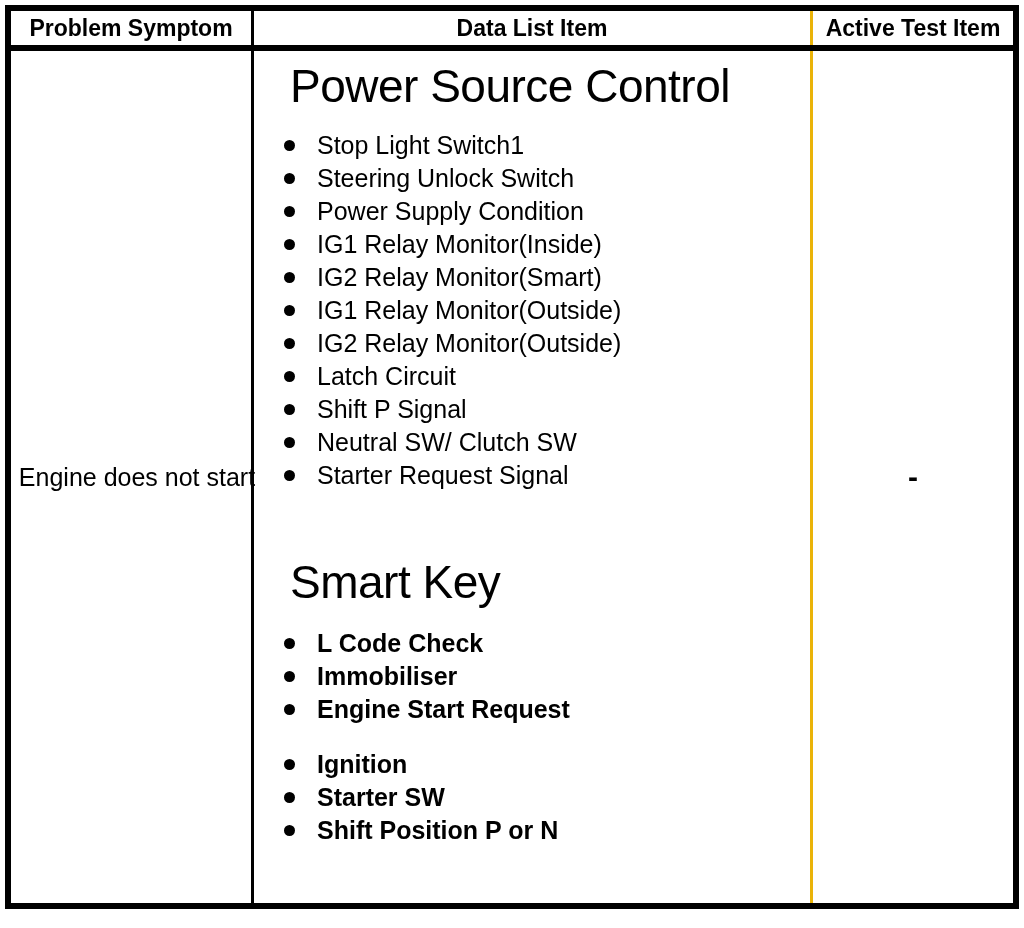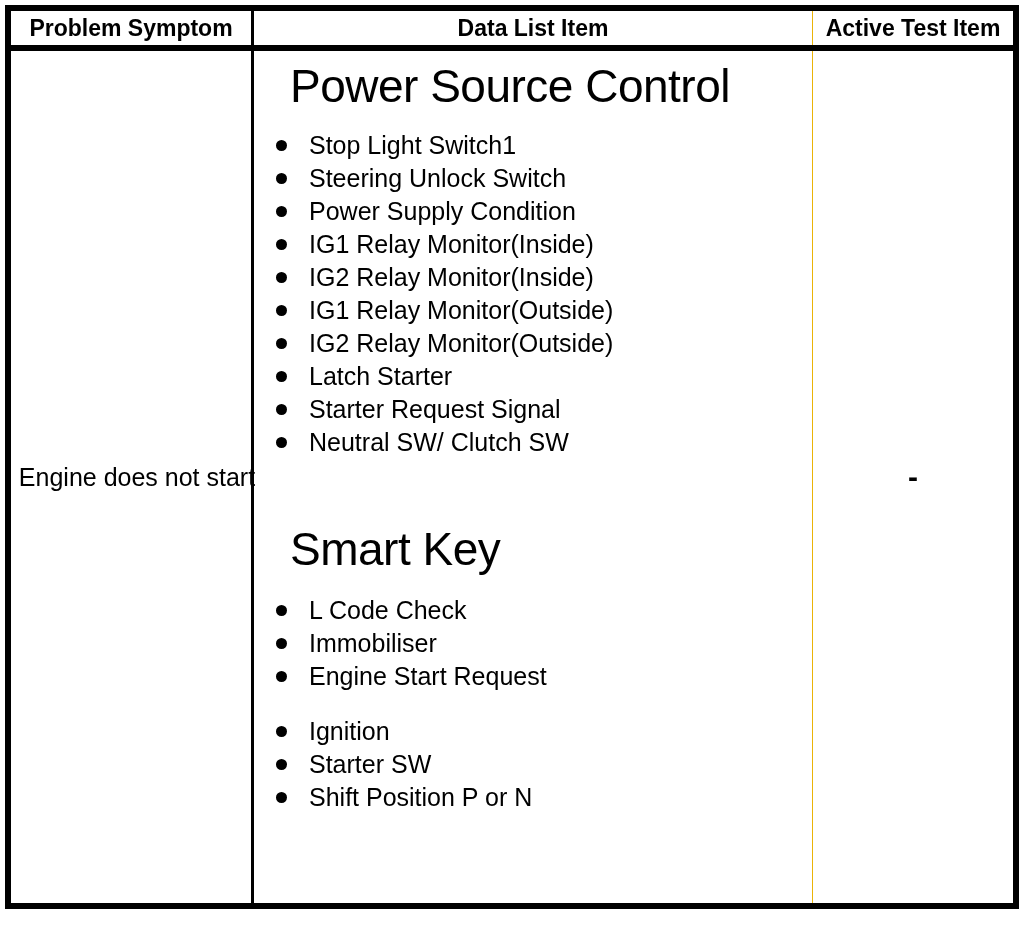--- a/index.html
+++ b/index.html
@@ -39,21 +39,21 @@
     box-sizing: border-box;
   }
   .col1 {
     width: 243px;
     flex: 0 0 243px;
     border-right: 3px solid #000000;
   }
   .col2 {
     width: 559px;
     flex: 0 0 559px;
-    border-right: 1px solid #eab308;
+    border-right: 3px solid #eab308;
   }
   .col3 {
     flex: 1 1 auto;
   }
   .header-row .cell {
     display: flex;
     align-items: center;
     justify-content: center;
     font-size: 23px;
     font-weight: bold;
@@ -86,25 +86,25 @@
     letter-spacing: -0.5px;
   }
   .section-heading.first {
     margin-top: 12px;
   }
   .section-heading.later {
     margin-top: 67px;
   }
   ul.item-list {
     list-style: none;
-    margin: 0;
+    margin: 8px;
     padding: 0;
   }
   ul.item-list.after-h1 { margin-top: 20px; }
-  ul.item-list.after-h2 { margin-top: 22px; }
+  ul.item-list.after-h2 { margin-top: 22px; font-weight: bold; }
   li.item {
     display: flex;
     align-items: center;
     height: 33px;
     padding-left: 22px;
     font-size: 25px;
     white-space: nowrap;
   }
   .bullet {
     flex: 0 0 auto;
@@ -145,41 +145,45 @@
         <li class="item">
             <span class="bullet"></span>
             <span>Power Supply Condition</span>
           </li>
         <li class="item">
             <span class="bullet"></span>
             <span>IG1 Relay Monitor(Inside)</span>
           </li>
         <li class="item">
             <span class="bullet"></span>
-            <span>IG2 Relay Monitor(Inside)</span>
+            <span>IG2 Relay Monitor(Smart)</span>
           </li>
         <li class="item">
             <span class="bullet"></span>
             <span>IG1 Relay Monitor(Outside)</span>
           </li>
         <li class="item">
             <span class="bullet"></span>
             <span>IG2 Relay Monitor(Outside)</span>
           </li>
         <li class="item">
             <span class="bullet"></span>
-            <span>Latch Starter</span>
+            <span>Latch Circuit</span>
+          </li>
+        <li class="item">
+            <span class="bullet"></span>
+            <span>Shift P Signal</span>
+          </li>
+        <li class="item">
+            <span class="bullet"></span>
+            <span>Neutral SW/ Clutch SW</span>
           </li>
         <li class="item">
             <span class="bullet"></span>
             <span>Starter Request Signal</span>
-          </li>
-        <li class="item">
-            <span class="bullet"></span>
-            <span>Neutral SW/ Clutch SW</span>
           </li>
       </ul>
 
       <div class="section-heading later">Smart Key</div>
       <ul class="item-list after-h2">
         <li class="item">
             <span class="bullet"></span>
             <span>L Code Check</span>
           </li>
         <li class="item">

